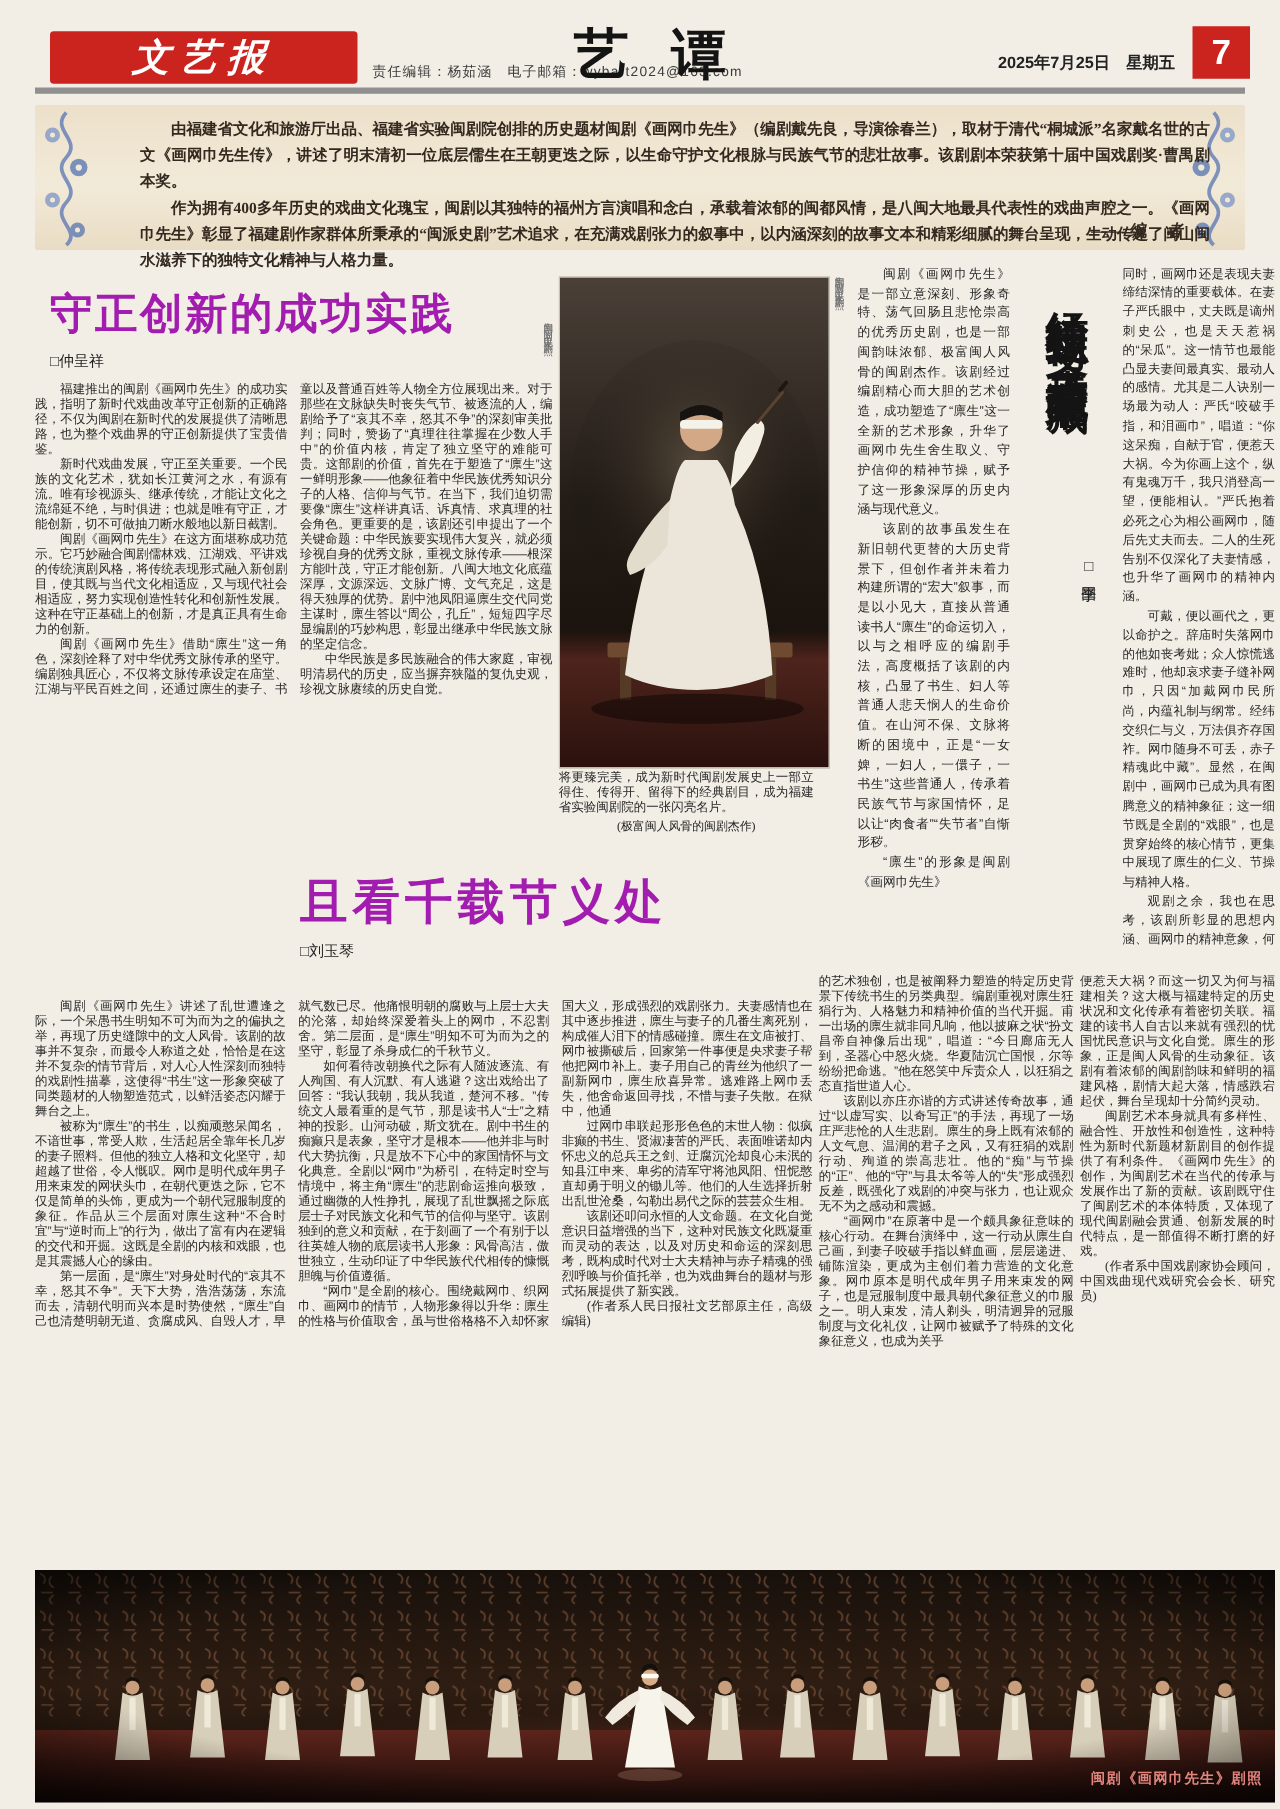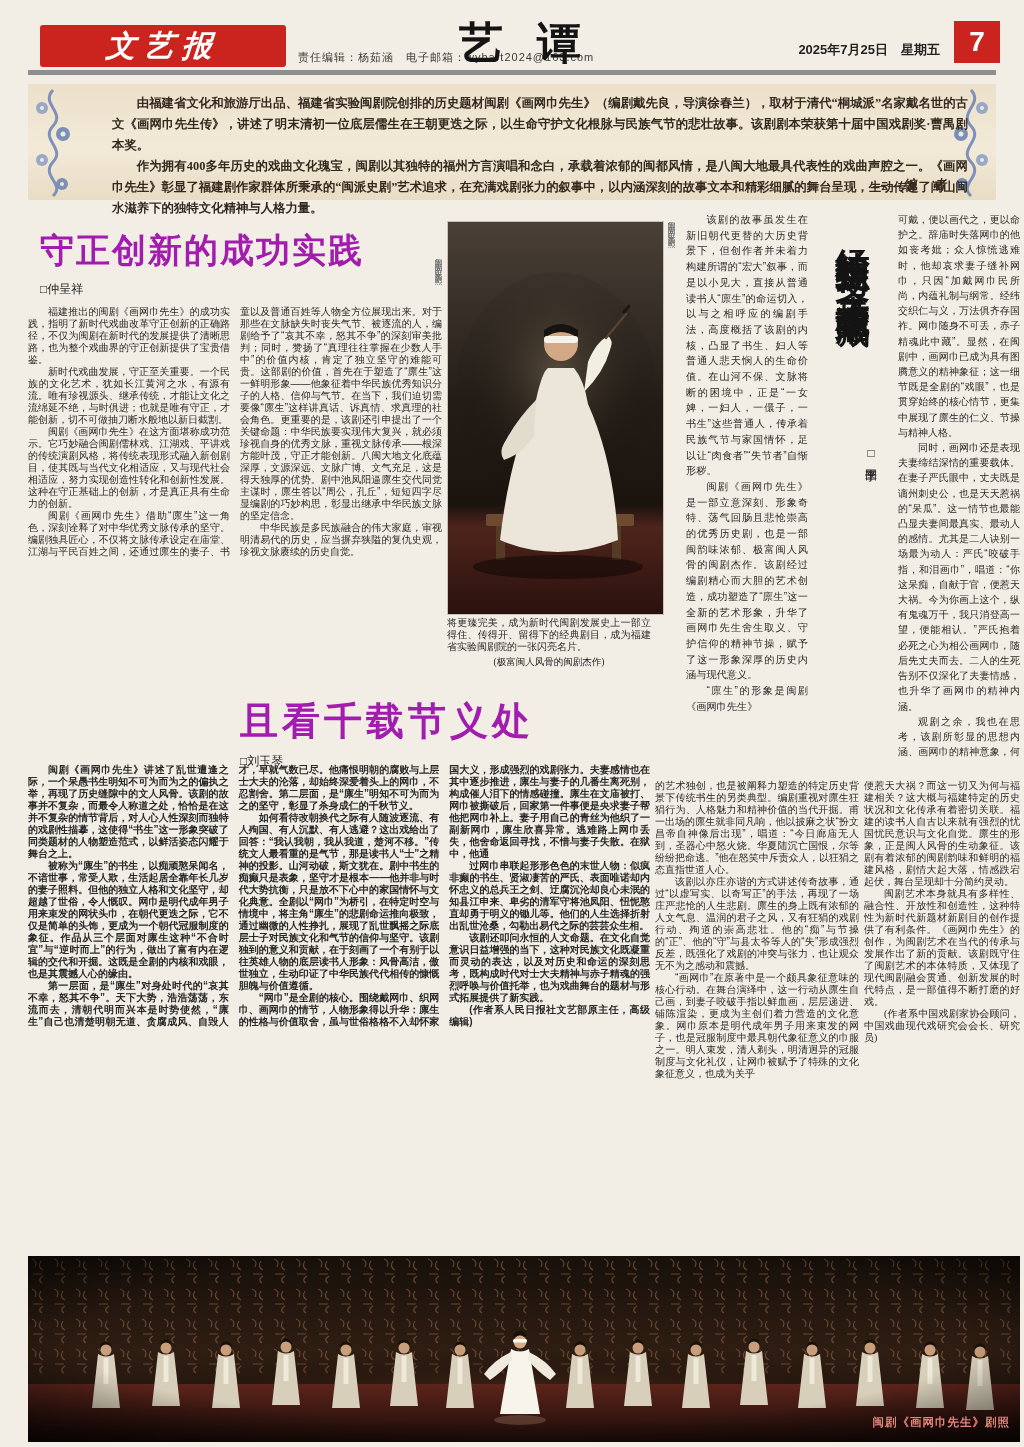--- a/index.html
+++ b/index.html
@@ -44,21 +44,21 @@
   .body1{left:28px;top:306px;width:414px;height:382px;}
   .end1{left:447px;top:617px;width:204px;height:72px;}
   .end1 .note{display:block;text-align:center;margin-top:3px;font-size:9.5px;}
   
   .photo1{left:448px;top:222px;width:215px;height:392px;box-shadow:0 0 0 1px #c9c2b4;}
   .vcapL{left:433px;top:252px;height:160px;}
   .vcapR{left:666px;top:215px;height:220px;}
   
   .t2{left:240px;top:696px;width:520px;font-size:38px;letter-spacing:4px;}
   .b2{left:240px;top:753px;width:520px;}
-  .body2{left:28px;top:764px;width:622px;height:458px;font-weight:bold;}
+  .body2{left:28px;top:800px;width:622px;height:458px;}
   
   .colA{left:686px;top:212px;width:122px;height:548px;font-size:10.2px;line-height:15.7px;}
   .vtitle{left:812px;top:221px;width:64px;height:545px;writing-mode:vertical-rl;text-orientation:upright;
           font-size:34px;font-weight:900;color:#141414;letter-spacing:3px;}
   .vtitle .gap{display:inline-block;height:26px;}
   .b3{left:862px;top:446px;height:110px;writing-mode:vertical-rl;text-orientation:upright;
       font-size:12px;color:#222;font-family:"Liberation Serif",serif;}
   .colB{left:898px;top:212px;width:122px;height:548px;font-size:10px;line-height:15.2px;}
   .col4{left:655px;top:780px;width:204px;height:458px;}
   .col5{left:864px;top:780px;width:156px;height:458px;}
@@ -170,31 +170,31 @@
       <p>被称为“廪生”的书生，以痴顽憨呆闻名，不谙世事，常受人欺，生活起居全靠年长几岁的妻子照料。但他的独立人格和文化坚守，却超越了世俗，令人慨叹。网巾是明代成年男子用来束发的网状头巾，在朝代更迭之际，它不仅是简单的头饰，更成为一个朝代冠服制度的象征。作品从三个层面对廪生这种“不合时宜”与“逆时而上”的行为，做出了富有内在逻辑的交代和开掘。这既是全剧的内核和戏眼，也是其震撼人心的缘由。</p>
       <p>第一层面，是“廪生”对身处时代的“哀其不幸，怒其不争”。天下大势，浩浩荡荡，东流而去，清朝代明而兴本是时势使然，“廪生”自己也清楚明朝无道、贪腐成风、自毁人才，早就气数已尽。他痛恨明朝的腐败与上层士大夫的沦落，却始终深爱着头上的网巾，不忍割舍。第二层面，是“廪生”明知不可为而为之的坚守，彰显了杀身成仁的千秋节义。</p>
       <p>如何看待改朝换代之际有人随波逐流、有人殉国、有人沉默、有人逃避？这出戏给出了回答：“我认我朝，我从我道，楚河不移。”传统文人最看重的是气节，那是读书人“士”之精神的投影。山河动破，斯文犹在。剧中书生的痴癫只是表象，坚守才是根本——他并非与时代大势抗衡，只是放不下心中的家国情怀与文化典意。全剧以“网巾”为桥引，在特定时空与情境中，将主角“廪生”的悲剧命运推向极致，通过幽微的人性挣扎，展现了乱世飘摇之际底层士子对民族文化和气节的信仰与坚守。该剧独到的意义和贡献，在于刻画了一个有别于以往英雄人物的底层读书人形象：风骨高洁，傲世独立，生动印证了中华民族代代相传的慷慨胆魄与价值遵循。</p>
       <p>“网巾”是全剧的核心。围绕戴网巾、织网巾、画网巾的情节，人物形象得以升华：廪生的性格与价值取舍，虽与世俗格格不入却怀家国大义，形成强烈的戏剧张力。夫妻感情也在其中逐步推进，廪生与妻子的几番生离死别，构成催人泪下的情感碰撞。廪生在文庙被打、网巾被撕破后，回家第一件事便是央求妻子帮他把网巾补上。妻子用自己的青丝为他织了一副新网巾，廪生欣喜异常。逃难路上网巾丢失，他舍命返回寻找，不惜与妻子失散。在狱中，他通</p>
       <p>过网巾串联起形形色色的末世人物：似疯非癫的书生、贤淑凄苦的严氏、表面唯诺却内怀忠义的总兵王之剑、迂腐沉沦却良心未泯的知县江申来、卑劣的清军守将池凤阳、忸怩憨直却勇于明义的锄儿等。他们的人生选择折射出乱世沧桑，勾勒出易代之际的芸芸众生相。</p>
       <p>该剧还叩问永恒的人文命题。在文化自觉意识日益增强的当下，这种对民族文化既凝重而灵动的表达，以及对历史和命运的深刻思考，既构成时代对士大夫精神与赤子精魂的强烈呼唤与价值托举，也为戏曲舞台的题材与形式拓展提供了新实践。</p>
       <p>(作者系人民日报社文艺部原主任，高级编辑)</p>
     </div>
 
   <div class="abs body colA">
+      <p>闽剧《画网巾先生》是一部立意深刻、形象奇特、荡气回肠且悲怆崇高的优秀历史剧，也是一部闽韵味浓郁、极富闽人风骨的闽剧杰作。该剧经过编剧精心而大胆的艺术创造，成功塑造了“廪生”这一全新的艺术形象，升华了画网巾先生舍生取义、守护信仰的精神节操，赋予了这一形象深厚的历史内涵与现代意义。</p>
       <p>该剧的故事虽发生在新旧朝代更替的大历史背景下，但创作者并未着力构建所谓的“宏大”叙事，而是以小见大，直接从普通读书人“廪生”的命运切入，以与之相呼应的编剧手法，高度概括了该剧的内核，凸显了书生、妇人等普通人悲天悯人的生命价值。在山河不保、文脉将断的困境中，正是“一女婢，一妇人，一儇子，一书生”这些普通人，传承着民族气节与家国情怀，足以让“肉食者”“失节者”自惭形秽。</p>
-      <p>闽剧《画网巾先生》是一部立意深刻、形象奇特、荡气回肠且悲怆崇高的优秀历史剧，也是一部闽韵味浓郁、极富闽人风骨的闽剧杰作。该剧经过编剧精心而大胆的艺术创造，成功塑造了“廪生”这一全新的艺术形象，升华了画网巾先生舍生取义、守护信仰的精神节操，赋予了这一形象深厚的历史内涵与现代意义。</p>
       <p>“廪生”的形象是闽剧《画网巾先生》</p>
     </div>
   <div class="abs vtitle">
     <span>经纬交织仁与义</span><span class="gap"></span><span>赤子精魂此中藏</span>
   </div>
   <div class="abs b3">□李国平</div>
   <div class="abs body cont colB">
+      <p>同时，画网巾还是表现夫妻缔结深情的重要载体。在妻子严氏眼中，丈夫既是谪州刺史公，也是天天惹祸的“呆瓜”。这一情节也最能凸显夫妻间最真实、最动人的感情。尤其是二人诀别一场最为动人：严氏“咬破手指，和泪画巾”，唱道：“你这呆痴，自献于官，便惹天大祸。今为你画上这个，纵有鬼魂万千，我只消登高一望，便能相认。”严氏抱着必死之心为相公画网巾，随后先丈夫而去。二人的生死告别不仅深化了夫妻情感，也升华了画网巾的精神内涵。</p>
       <p>可戴，便以画代之，更以命护之。辞庙时失落网巾的他如丧考妣；众人惊慌逃难时，他却哀求妻子缝补网巾，只因“加戴网巾民所尚，内蕴礼制与纲常。经纬交织仁与义，万法俱齐存国祚。网巾随身不可丢，赤子精魂此中藏”。显然，在闽剧中，画网巾已成为具有图腾意义的精神象征；这一细节既是全剧的“戏眼”，也是贯穿始终的核心情节，更集中展现了廪生的仁义、节操与精神人格。</p>
-      <p>同时，画网巾还是表现夫妻缔结深情的重要载体。在妻子严氏眼中，丈夫既是谪州刺史公，也是天天惹祸的“呆瓜”。这一情节也最能凸显夫妻间最真实、最动人的感情。尤其是二人诀别一场最为动人：严氏“咬破手指，和泪画巾”，唱道：“你这呆痴，自献于官，便惹天大祸。今为你画上这个，纵有鬼魂万千，我只消登高一望，便能相认。”严氏抱着必死之心为相公画网巾，随后先丈夫而去。二人的生死告别不仅深化了夫妻情感，也升华了画网巾的精神内涵。</p>
       <p>观剧之余，我也在思考，该剧所彰显的思想内涵、画网巾的精神意象，何以能打动我们？廪生的人格魅力与画网</p>
     </div>
   <div class="abs body cont col4">
       <p>的艺术独创，也是被阐释力塑造的特定历史背景下传统书生的另类典型。编剧重视对廪生狂狷行为、人格魅力和精神价值的当代开掘。甫一出场的廪生就非同凡响，他以披麻之状“扮文昌帝自神像后出现”，唱道：“今日廊庙无人到，圣器心中怒火烧。华夏陆沉亡国恨，尔等纷纷把命逃。”他在怒笑中斥责众人，以狂狷之态直指世道人心。</p>
       <p>该剧以亦庄亦谐的方式讲述传奇故事，通过“以虚写实、以奇写正”的手法，再现了一场庄严悲怆的人生悲剧。廪生的身上既有浓郁的人文气息、温润的君子之风，又有狂狷的戏剧行动、殉道的崇高悲壮。他的“痴”与节操的“正”、他的“守”与县太爷等人的“失”形成强烈反差，既强化了戏剧的冲突与张力，也让观众无不为之感动和震撼。</p>
       <p>“画网巾”在原著中是一个颇具象征意味的核心行动。在舞台演绎中，这一行动从廪生自己画，到妻子咬破手指以鲜血画，层层递进、铺陈渲染，更成为主创们着力营造的文化意象。网巾原本是明代成年男子用来束发的网子，也是冠服制度中最具朝代象征意义的巾服之一。明人束发，清人剃头，明清迥异的冠服制度与文化礼仪，让网巾被赋予了特殊的文化象征意义，也成为关乎</p>
     </div>
   <div class="abs body cont col5">
       <p>便惹天大祸？而这一切又为何与福建相关？这大概与福建特定的历史状况和文化传承有着密切关联。福建的读书人自古以来就有强烈的忧国忧民意识与文化自觉。廪生的形象，正是闽人风骨的生动象征。该剧有着浓郁的闽剧韵味和鲜明的福建风格，剧情大起大落，情感跌宕起伏，舞台呈现却十分简约灵动。</p>
       <p>闽剧艺术本身就具有多样性、融合性、开放性和创造性，这种特性为新时代新题材新剧目的创作提供了有利条件。《画网巾先生》的创作，为闽剧艺术在当代的传承与发展作出了新的贡献。该剧既守住了闽剧艺术的本体特质，又体现了现代闽剧融会贯通、创新发展的时代特点，是一部值得不断打磨的好戏。</p>

